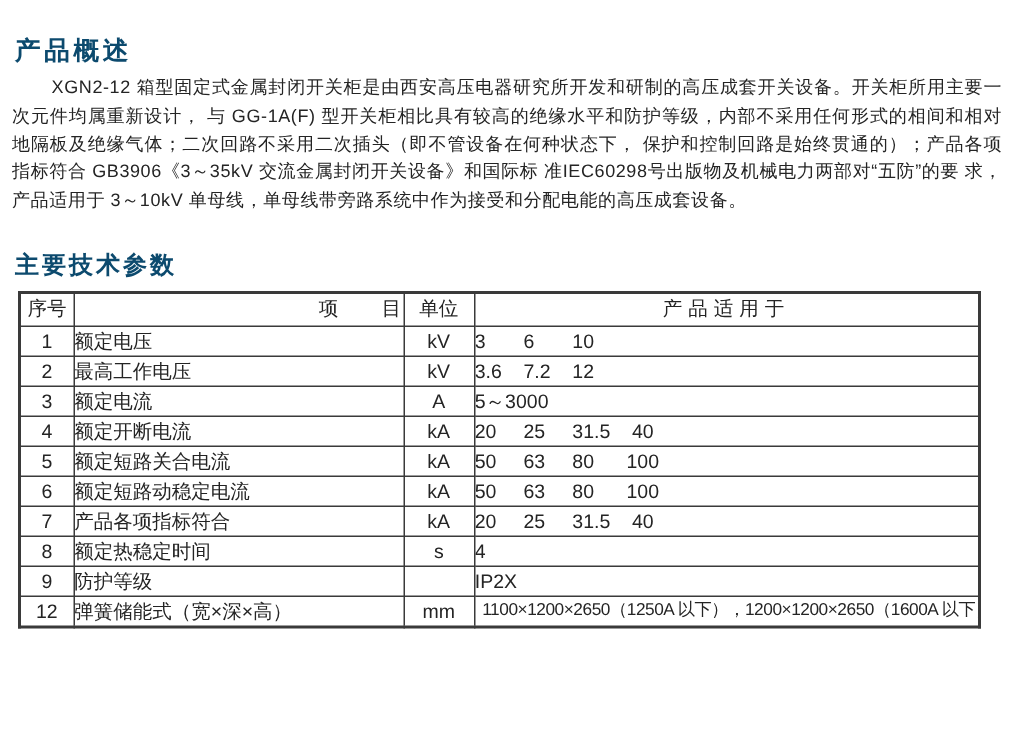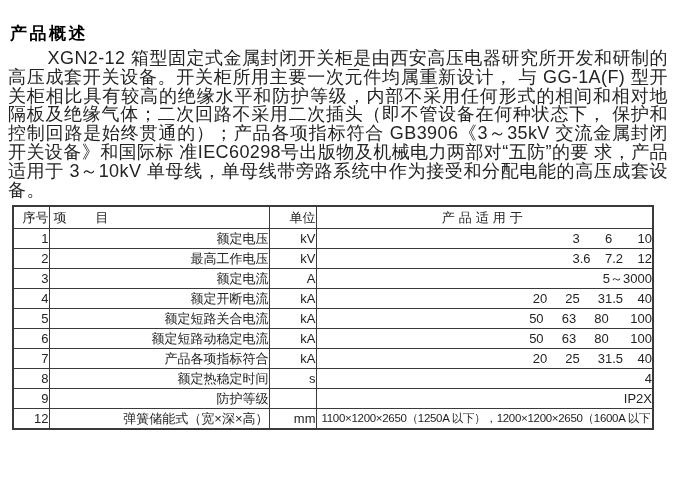--- a/index.html
+++ b/index.html
@@ -9,32 +9,32 @@
   }
   body {
     position: relative;
     width: 673px;
     height: 504px;
     overflow: hidden;
     font-family: "Liberation Sans", "DejaVu Sans", sans-serif;
     color: #242424;
   }
   .section-title {
-    color: #000000;
+    color: #0c4a6e;
     font-weight: bold;
     margin: 0;
   }
   #overview-title {
     font-size: 17px;
     letter-spacing: 2.5px;
     margin: 22px 0 0 10px;
   }
   #overview-body {
     margin: 4px 5px 0 8px;
-    font-size: 18px;
+    font-size: 12px;
     line-height: 18.8px;
     letter-spacing: 0.4px;
     text-indent: 2.2em;
     text-align: justify;
     color: #242424;
   }
   #specs-title {
     font-size: 16px;
     letter-spacing: 2px;
     margin: 24px 0 0 10px;
@@ -46,51 +46,51 @@
     border-collapse: collapse;
     border: 2px solid #3a3a3a;
     font-size: 13px;
     color: #242424;
   }
   .specs th, .specs td {
     border: 1px solid #3a3a3a;
     padding: 0;
     overflow: hidden;
     vertical-align: middle;
-    text-align: right;
   }
   .specs thead th {
     height: 21px;
     font-weight: normal;
   }
   .specs tbody td {
     height: 19px;
     line-height: 19px;
   }
   .col-no    { width: 36px;  text-align: center; }
   .col-item  { width: 220px; text-align: left; padding-left: 15px; }
   .col-unit  { width: 47px;  text-align: center; }
   .col-value { width: 337px; text-align: left; padding-left: 107px; white-space: pre; }
-  th.col-item  { text-align: left; padding-left: 4px; letter-spacing: 1px; }
+  th.col-item  { text-align: right; padding-left: 16px; letter-spacing: 1px; }
   th.col-value { text-align: center; padding-left: 0; letter-spacing: 4px; }
   tr.small td.col-value {
     padding-left: 5px;
     font-size: 11.5px;
     letter-spacing: -0.3px;
   }
 </style>
 </head>
 <body>
 
 <div>
 
   <h1 id="overview-title" class="section-title">产品概述</h1>
 
   <p id="overview-body">XGN2-12 箱型固定式金属封闭开关柜是由西安高压电器研究所开发和研制的高压成套开关设备。开关柜所用主要一次元件均属重新设计， 与 GG-1A(F) 型开关柜相比具有较高的绝缘水平和防护等级，内部不采用任何形式的相间和相对地隔板及绝缘气体；二次回路不采用二次插头（即不管设备在何种状态下， 保护和控制回路是始终贯通的）；产品各项指标符合 GB3906《3～35kV 交流金属封闭开关设备》和国际标 准IEC60298号出版物及机械电力两部对“五防”的要 求，产品适用于 3～10kV 单母线，单母线带旁路系统中作为接受和分配电能的高压成套设备。</p>
 
+  <h2 id="specs-title" class="section-title">主要技术参数</h2>
 
   <table class="specs">
     <colgroup>
       <col style="width:36px">
       <col style="width:220px">
       <col style="width:47px">
       <col style="width:337px">
     </colgroup>
     <thead>
       <tr>

